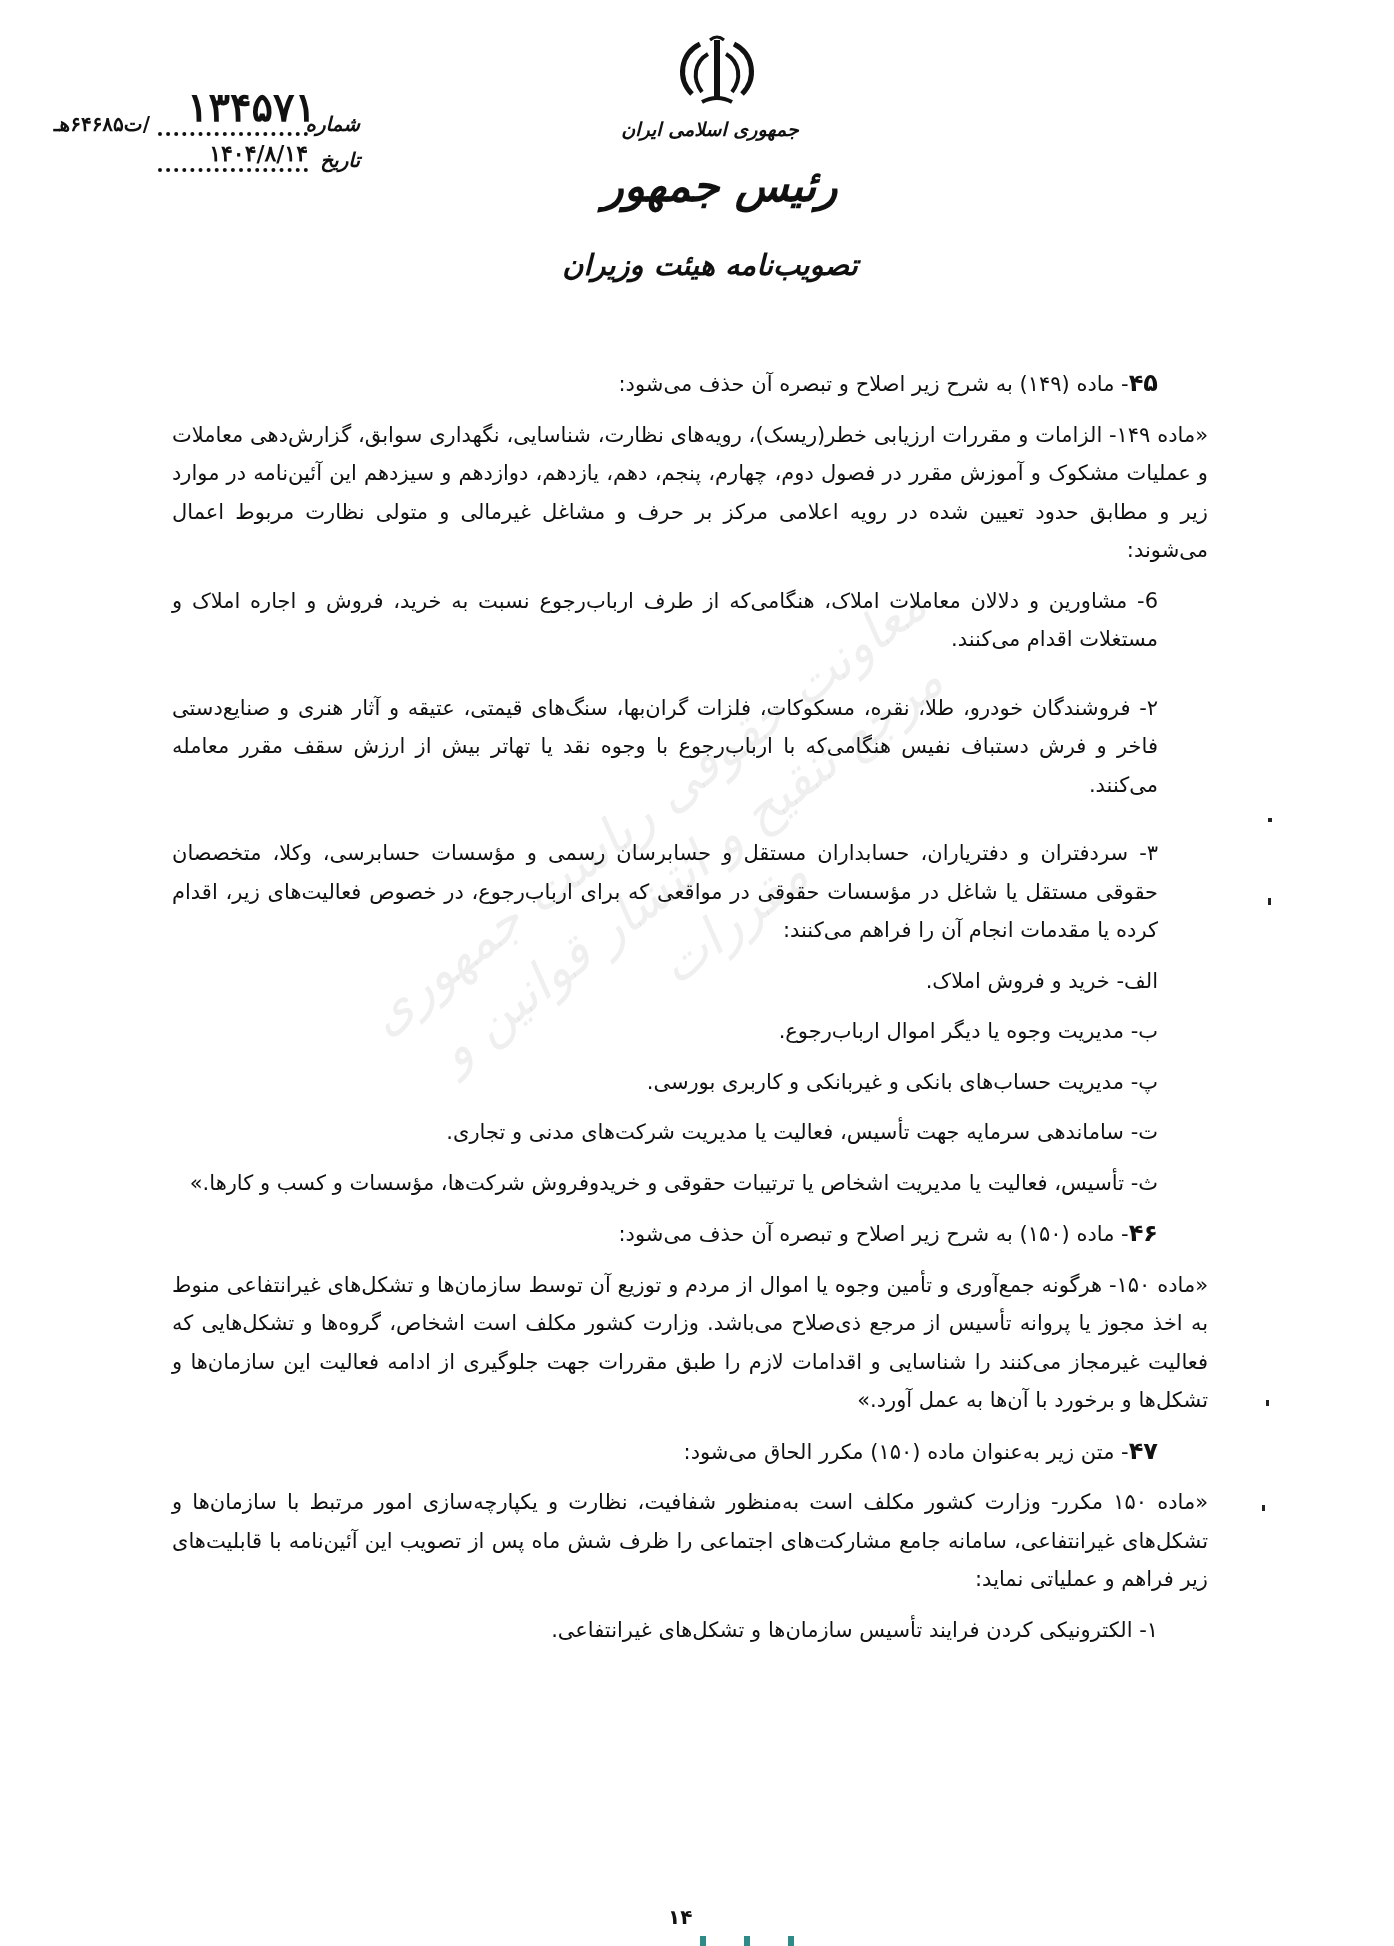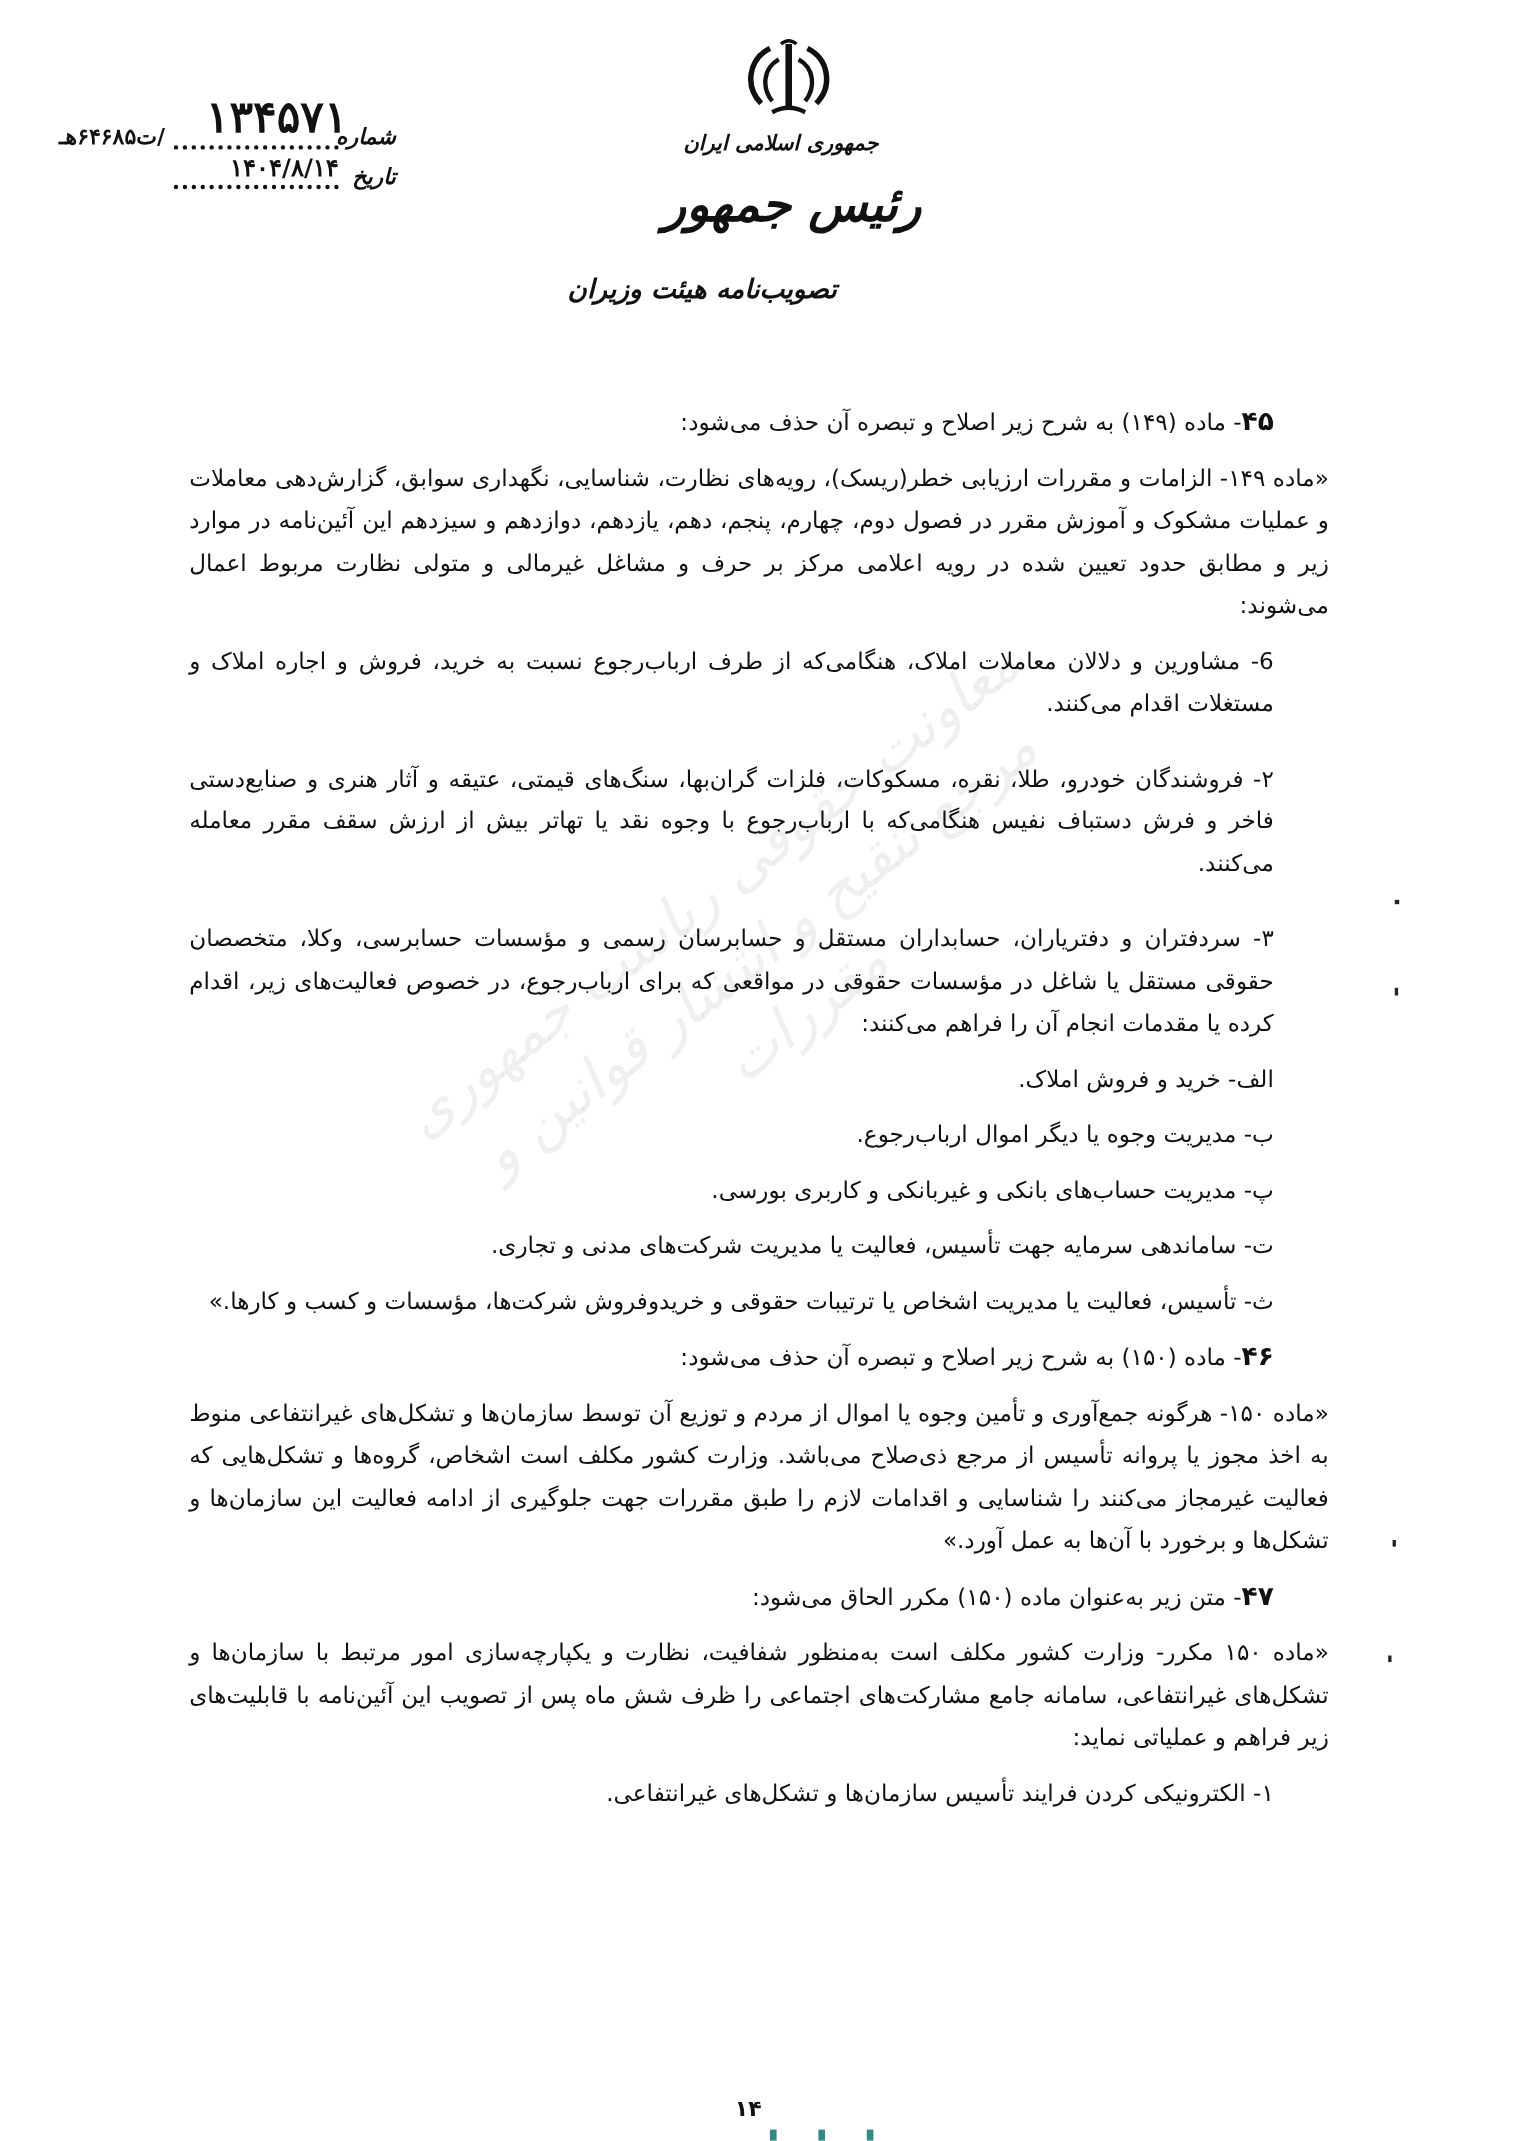--- a/index.html
+++ b/index.html
@@ -8,22 +8,22 @@
     font-family:"DejaVu Sans", sans-serif; color:#111;
   }
   .page { position:absolute; left:0; top:0; width:1394px; height:1946px; background:#fff; }
 
   
   .emblem { position:absolute; left:672px; top:34px; width:90px; height:80px; }
   .header-country { position:absolute; left:560px; top:118px; width:300px; text-align:center;
     font-family:"DejaVu Serif", serif; font-size:19px; font-weight:bold; font-style:italic; direction:rtl; }
   .header-president { position:absolute; left:560px; top:160px; width:320px; text-align:center;
     font-family:"DejaVu Serif", serif; font-size:44px; font-weight:bold; font-style:italic; direction:rtl; letter-spacing:-1px; }
-  .header-approval { position:absolute; left:516px; top:248px; width:340px; text-align:left;
-    font-family:"DejaVu Serif", serif; font-size:24px; font-weight:bold; font-style:italic; direction:rtl; }
+  .header-approval { position:absolute; left:540px; top:248px; width:340px; text-align:center;
+    font-family:"DejaVu Serif", serif; font-size:29px; font-weight:bold; font-style:italic; direction:rtl; }
 
   
   .ref { position:absolute; left:20px; top:100px; width:340px; direction:rtl; font-family:"DejaVu Serif", serif; }
   .ref-row { display:flex; align-items:flex-end; gap:8px; height:36px; }
   .ref-label { font-size:20px; font-weight:bold; font-style:italic; width:44px; }
   .ref-dots { border-bottom:4px dotted #111; width:150px; position:relative; height:22px; }
   .ref-handwritten { position:absolute; right:-8px; bottom:2px; font-size:40px; font-weight:bold; letter-spacing:6px; white-space:nowrap;margin-top:44px; }
   .ref-suffix { font-size:20px; font-weight:bold; white-space:nowrap; }
   .ref-date { position:absolute; right:0; bottom:2px; font-size:22px; font-weight:bold; letter-spacing:3px; white-space:nowrap; }
 

